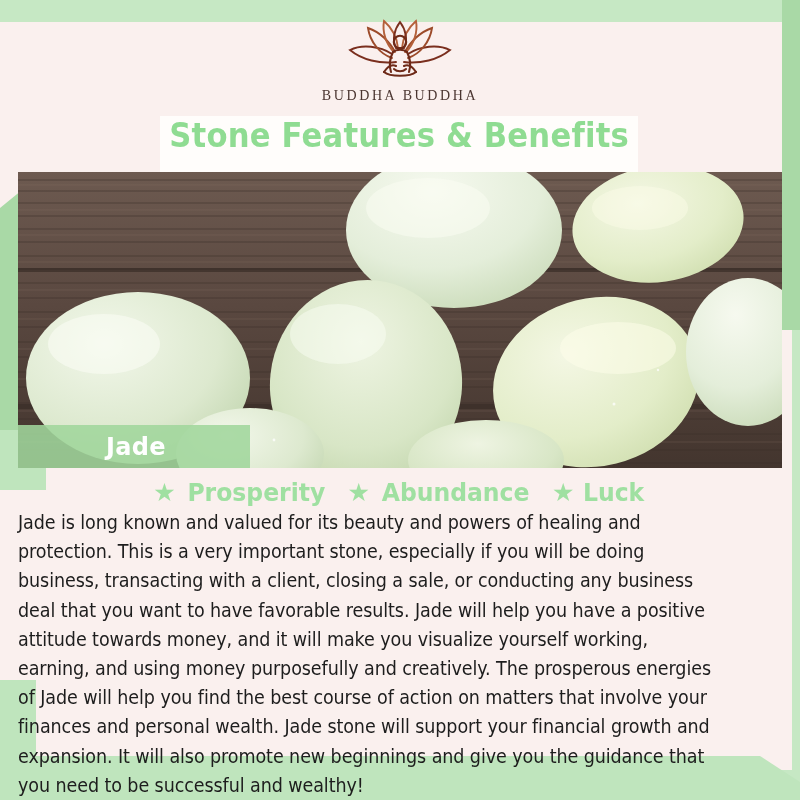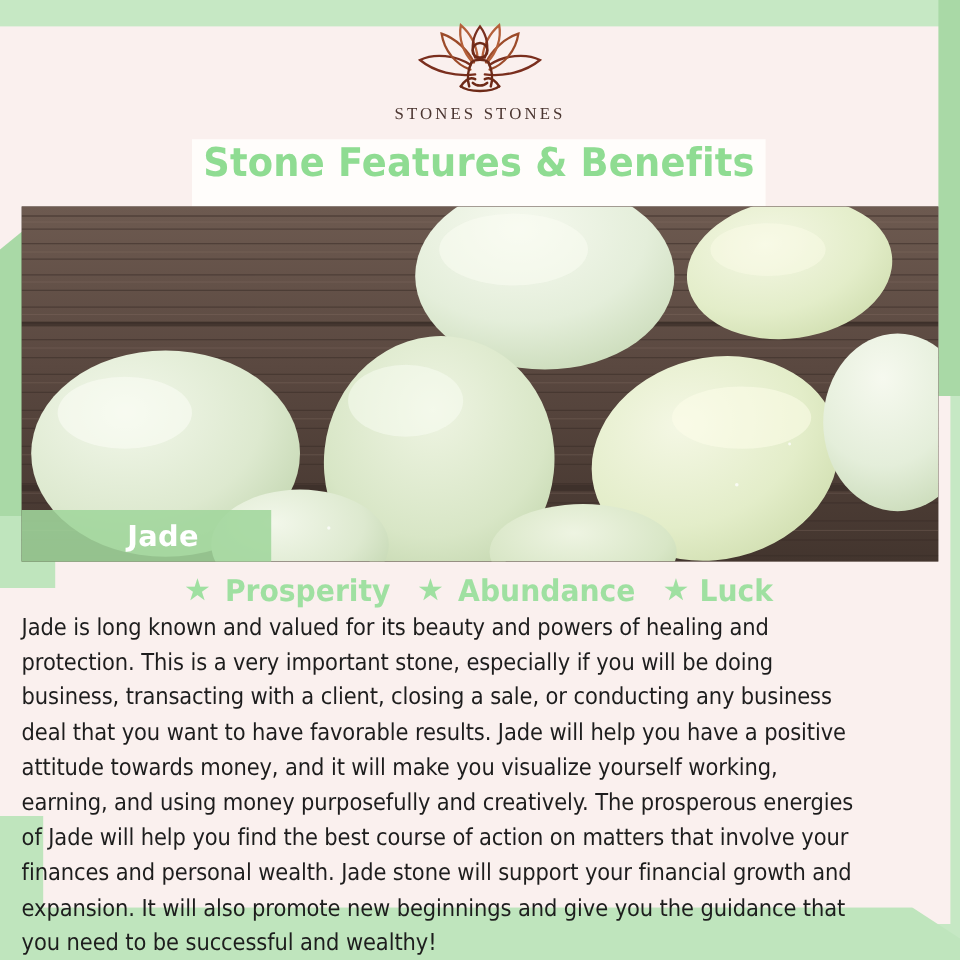--- a/index.html
+++ b/index.html
@@ -141,21 +141,21 @@
     overflow: hidden;
     background: #4a3b33;
   }
   .photo svg { display: block; }
 
   
   .jade-bar {
     position: absolute;
     left: 18px;
     top: 425px;
-    width: 208px;
+    width: 232px;
     height: 43px;
     background: rgba(160, 214, 156, 0.88);
     display: flex;
     align-items: center;
   }
   .jade-text {
     font-family: "DejaVu Sans", sans-serif;
     font-size: 24px;
     font-weight: bold;
     color: #ffffff;
@@ -246,21 +246,21 @@
         <circle cx="60" cy="26" r="6.2"></circle>
         <path d="M53 36 C50 42 49 50 51 56"></path>
         <path d="M67 36 C70 42 71 50 69 56"></path>
         <path d="M53 36 C56 33 64 33 67 36"></path>
         <path d="M44 56 C50 61 70 61 76 56"></path>
         <path d="M44 56 C48 50 52 48 56 50"></path>
         <path d="M76 56 C72 50 68 48 64 50"></path>
         <path d="M54 53 C57 56 63 56 66 53"></path>
       </g>
     </svg>
-    <span class="logo-word">STONES STONES</span>
+    <span class="logo-word">BUDDHA BUDDHA</span>
   </div>
 
   <div class="title-card">
     <div class="title-text">Stone Features &amp; Benefits</div>
   </div>
 
   <div class="photo">
     <svg width="764" height="296" viewBox="0 0 764 296">
       <defs>
         <linearGradient id="wood" x1="0" y1="0" x2="0" y2="1">

